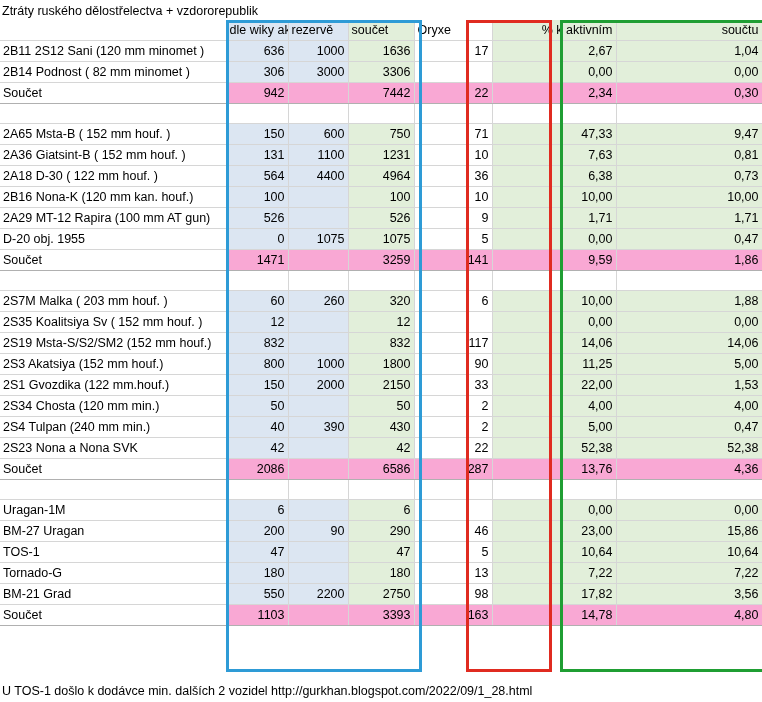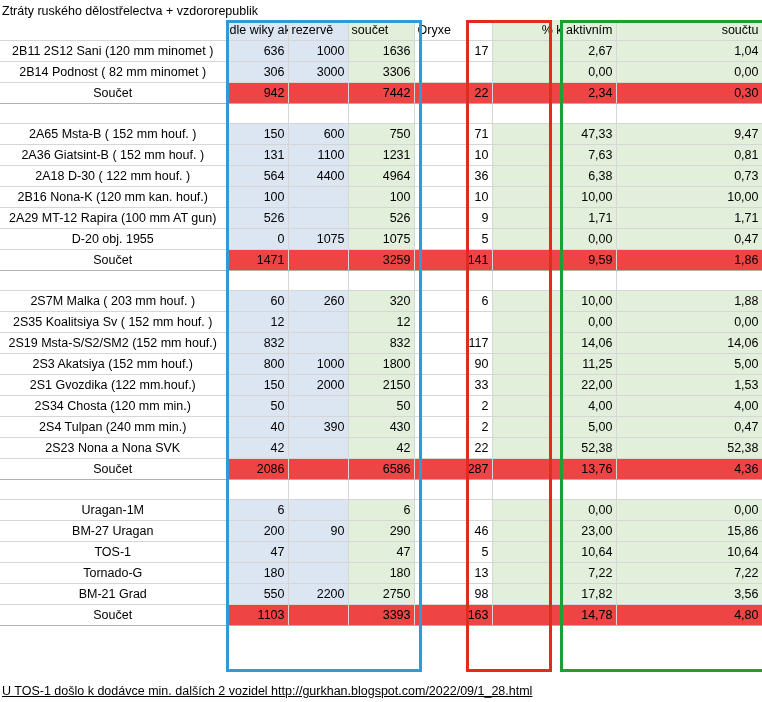--- a/index.html
+++ b/index.html
@@ -11,21 +11,20 @@
     color:#000000;
     overflow:hidden;
   }
   .sheet{position:relative;width:762px;height:532px;}
 
   .title{
     position:absolute;left:2px;top:4px;font-size:12.5px;white-space:nowrap;
   }
   .footer{
     position:absolute;left:2px;top:684px;font-size:12.5px;white-space:nowrap;
-    text-decoration:underline;
   }
 
   table.grid{
     position:absolute;left:0;top:20px;
     border-collapse:collapse;
     table-layout:fixed;
     width:762px;
   }
   table.grid td{
     height:20px;
@@ -39,30 +38,30 @@
   }
   
   col.c-name{width:226px;}
   col.c-akt{width:62px;}
   col.c-rez{width:60px;}
   col.c-souc{width:66px;}
   col.c-oryx{width:78px;}
   col.c-pct{width:124px;}
   col.c-pct2{width:146px;}
 
-  td.name{text-align:center;margin-left:44px;}
+  td.name{text-align:left;margin-left:44px;}
   td.num{text-align:right;}
   td.hdr{font-size:12.5px;}
   td.hdr-left{text-align:left;}
   td.hdr-right{text-align:right;}
 
   
   .fill-blue{background:#dce6f2;}
   .fill-green{background:#e2efda;}
-  .fill-sum{background:#ef4444;}
+  .fill-sum{background:#f9a8d4;}
   .fill-none{background:transparent;}
 
   tr.sumrow td{border-bottom:1px solid #b0b0b0;}
   tr.spacer td{height:19px;border-right:1px solid #d6d6d6;border-bottom:1px solid #d6d6d6;background:#ffffff;}
 
   
   .box{position:absolute;pointer-events:none;}
   .box-blue{border:3px solid #2e9bd6;}
   .box-red{border:3px solid #e02b20;}
   .box-green{border:3px solid #1f9e33;}

